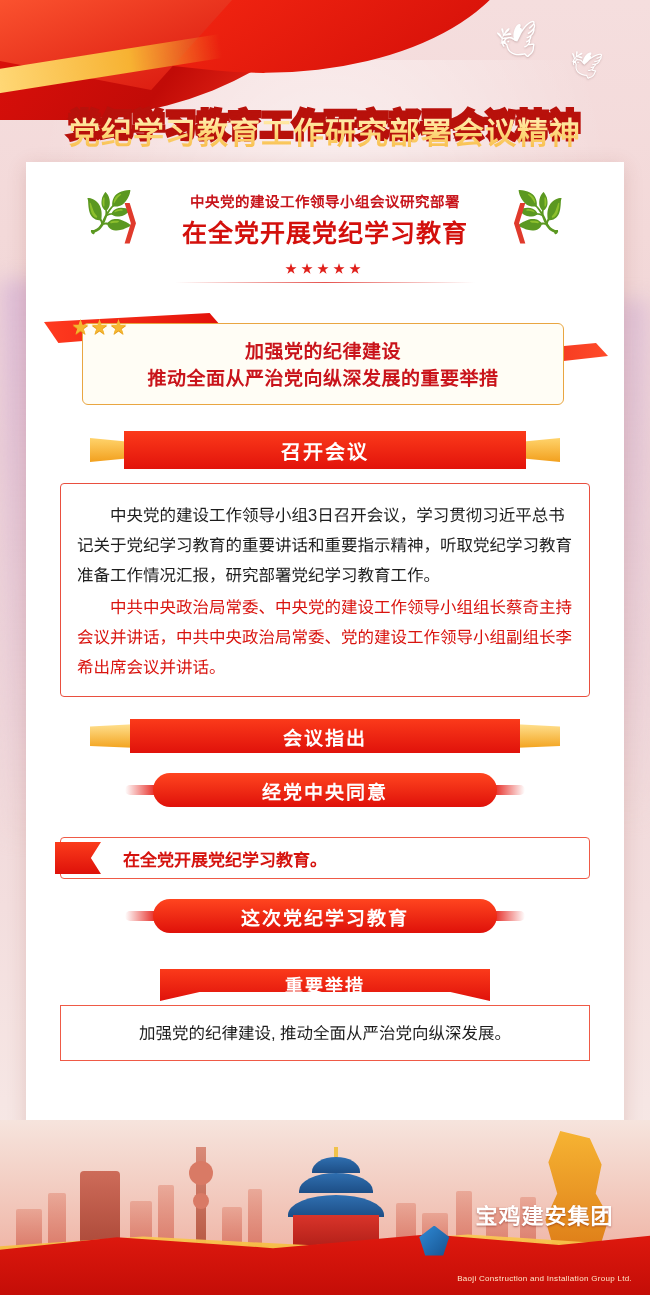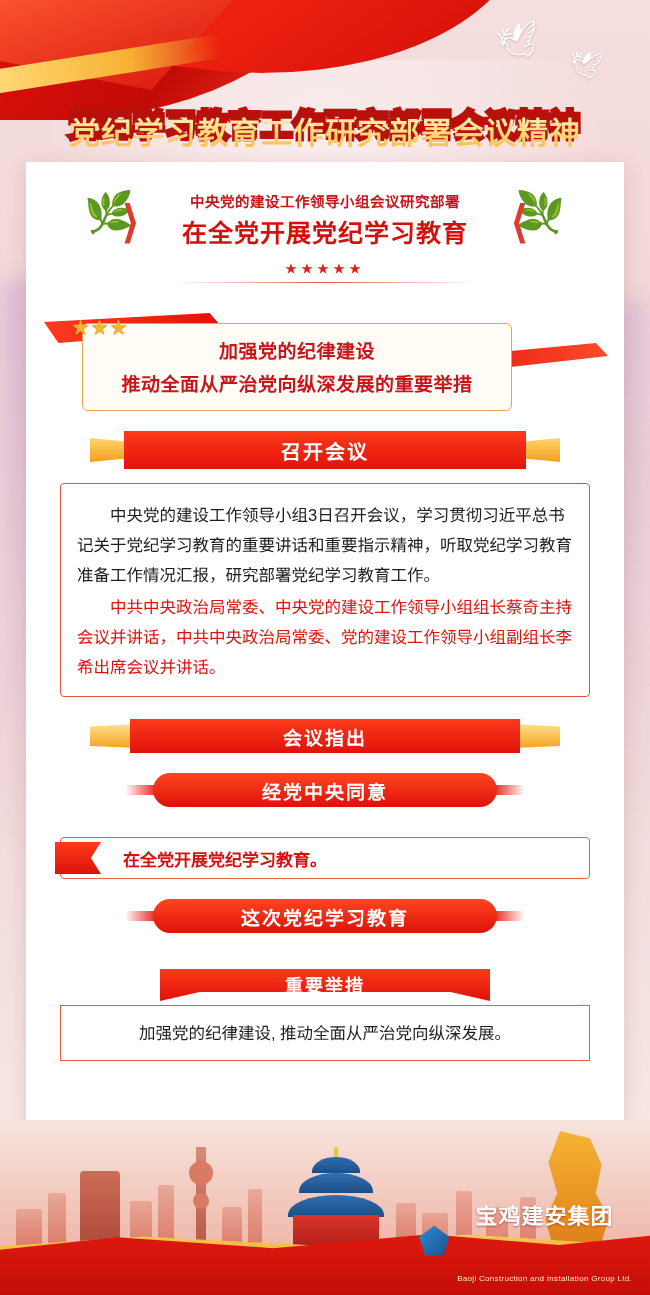--- a/index.html
+++ b/index.html
@@ -190,33 +190,32 @@
   }
   .slogan-ribbon-right {
     position: absolute; right: -18px; top: 38px;
     width: 200px; height: 34px;
     background: linear-gradient(270deg, #ff4b2a, #da0d07);
     clip-path: polygon(0 52%, 94% 0, 100% 38%, 6% 100%);
   }
   .slogan-box {
     position: absolute;
     left: 22px; top: 18px;
-    width: 430px;
+    width: 482px;
     padding: 12px 18px 14px;
     border: 1.5px solid #e9a641;
     border-radius: 6px;
     background: #fffdf5;
     text-align: center;
     z-index: 2;
   }
   .slogan-box .l1 {
     font-size: 19px; color: #c9141b; font-weight: bold; letter-spacing: .5px;
   }
   .slogan-box .l2 {
-    margin-top: 6px;
     font-size: 19px; color: #c9141b; font-weight: bold; letter-spacing: .5px;
   }
   .slogan-stars {
     position: absolute;
     left: 12px; top: 8px;
     z-index: 3;
     font-size: 17px;
     color: #f5b731;
     letter-spacing: 2px;
     text-shadow: 0 1px 0 #e49a17;

